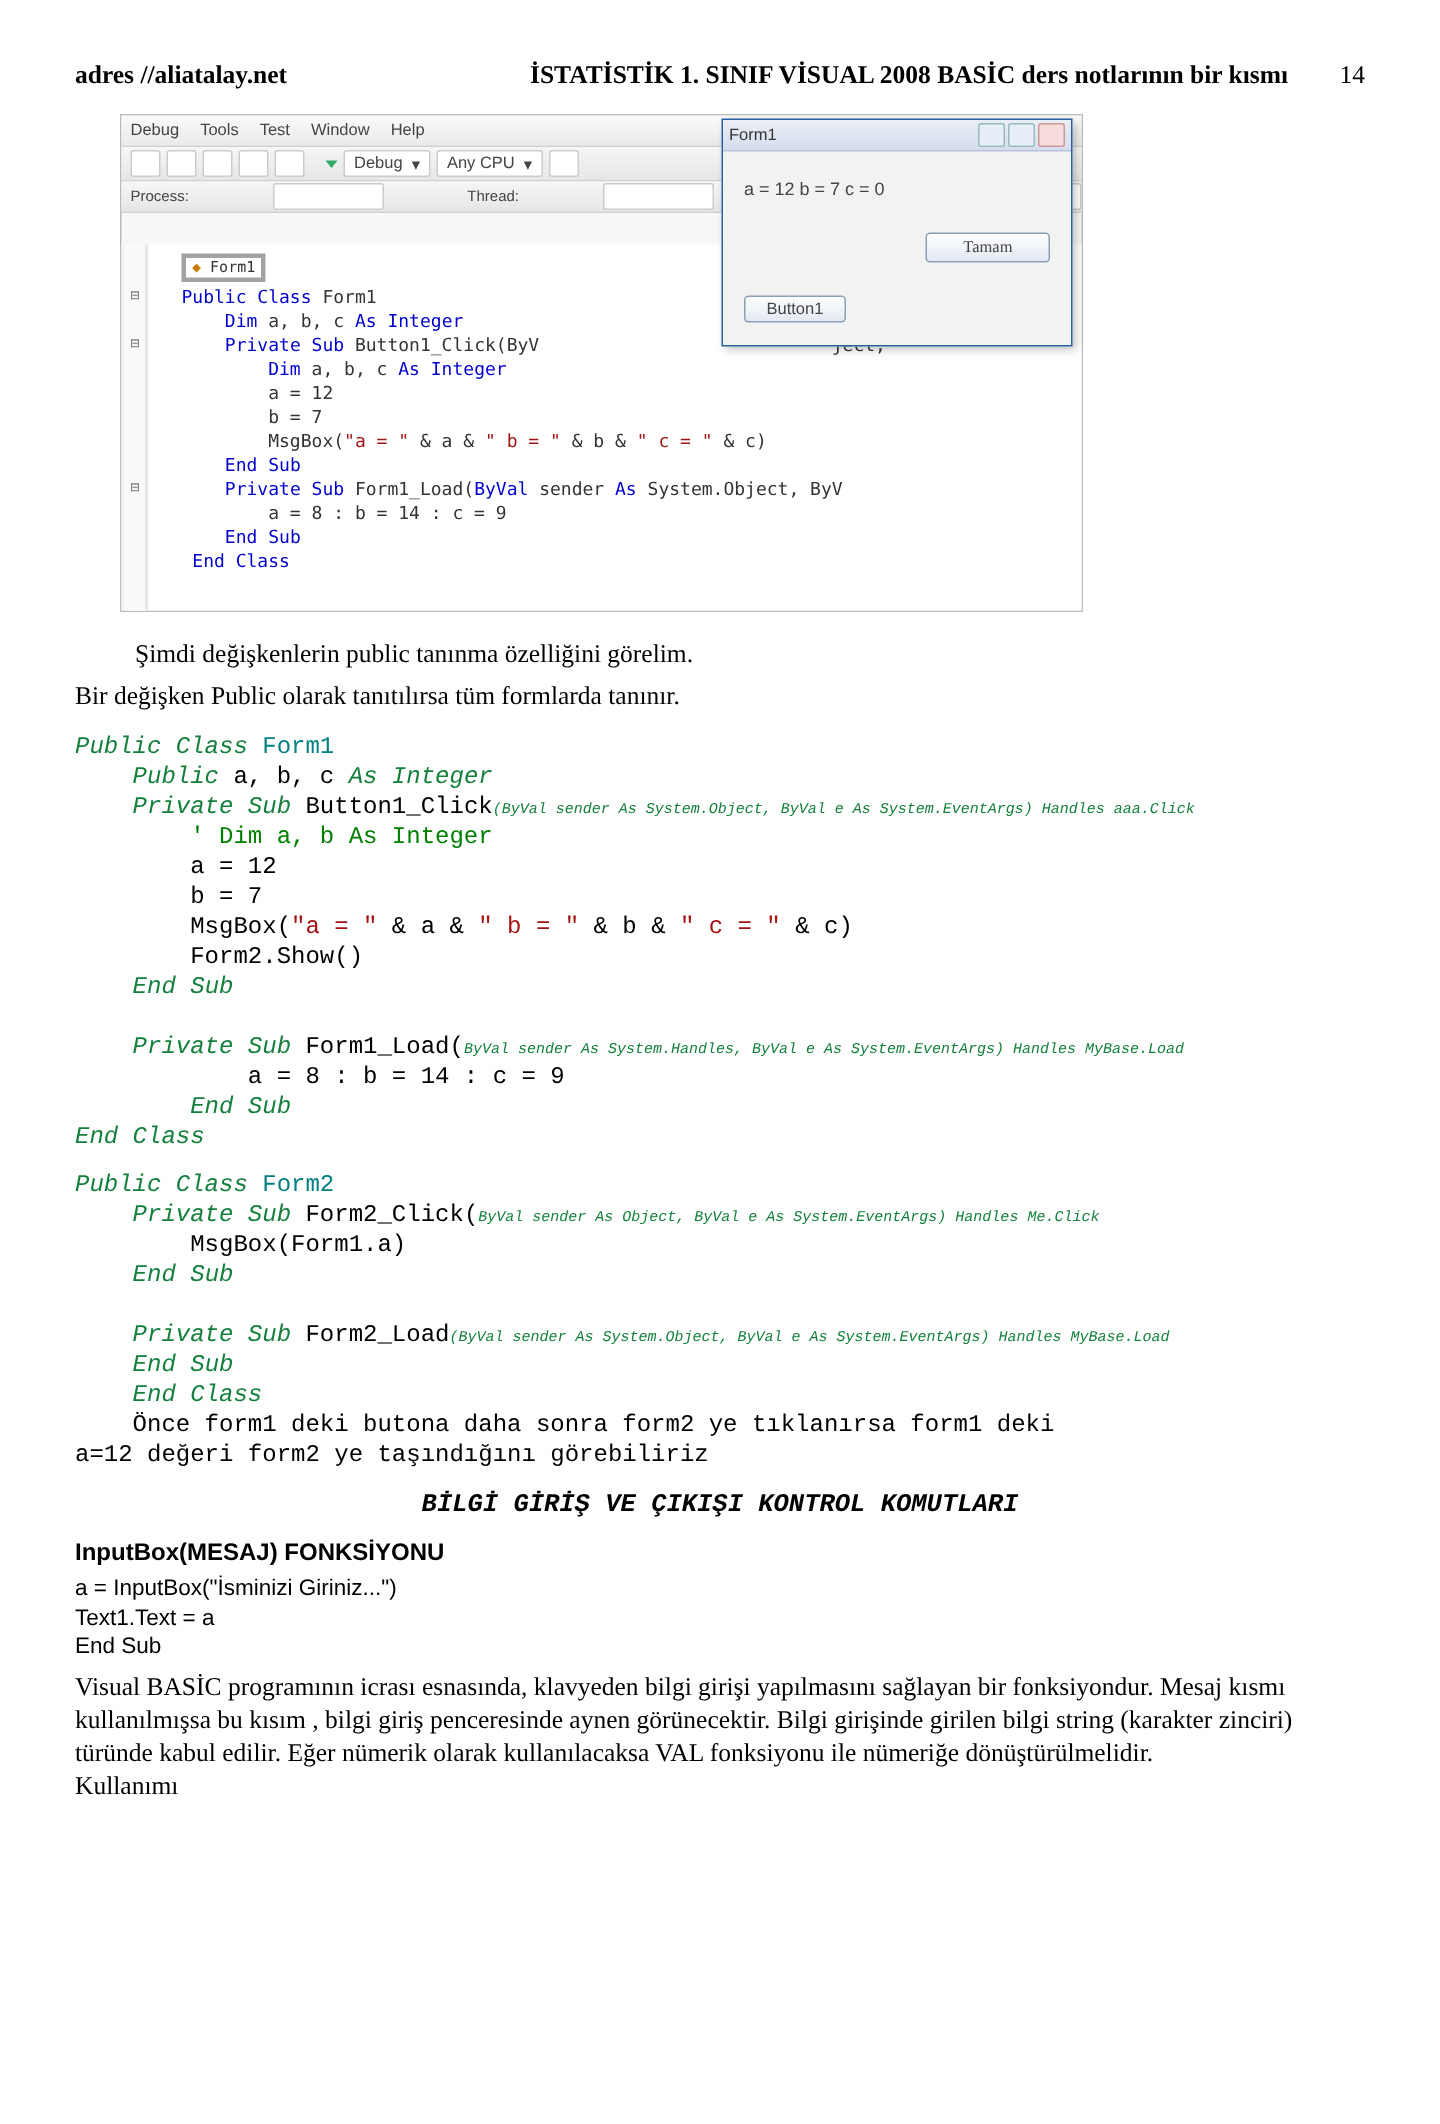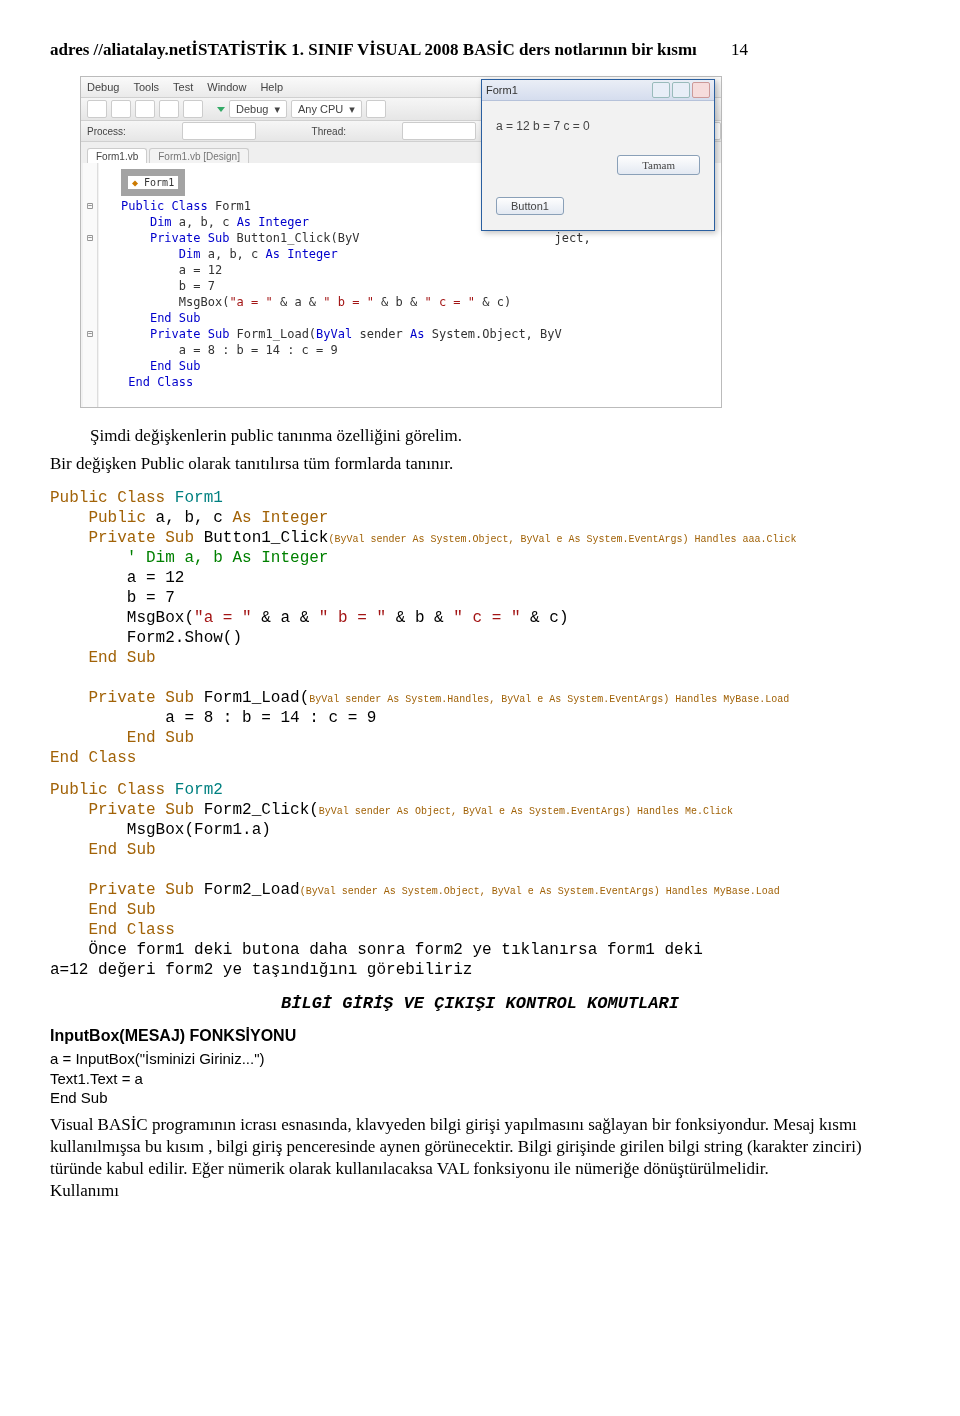--- a/index.html
+++ b/index.html
@@ -8,20 +8,21 @@
     background: #fff;
     font-family: "Times New Roman", serif;
     width: 960px;
     color: #000;
   }
   .page {
     padding: 40px 50px;
   }
   .header-line {
     display: flex;
+    justify-content: space-between;
     align-items: baseline;
     font-size: 17px;
     margin-bottom: 16px;
   }
   .header-left {
     font-weight: bold;
   }
   .header-right {
     font-size: 17px;
   }
@@ -135,21 +136,21 @@
     font-size: 17px;
     margin: 0 0 14px 0;
   }
   .code-block {
     font-family: "Courier New", monospace;
     font-size: 16px;
     line-height: 1.25;
     white-space: pre;
     margin: 0 0 12px 0;
   }
-  .cb-blue { color: #a16207; }
+  .cb-blue { color: #15803d; font-style: italic; }
   .cb-teal { color: #008080; }
   .cb-small { font-size: 10px; }
   .cb-green { color: #008000; }
   .cb-red { color: #a31515; }
   .heading-center {
     text-align: center;
     font-weight: bold;
     font-style: italic;
     font-size: 17px;
     margin: 14px 0;
@@ -211,27 +212,23 @@
       <span class="tb-btn"></span>
     </div>
     <div class="ss-toolbar2">
       <span>Process:</span>
       <span class="tb-drop" style="width:60px"></span>
       <span>Thread:</span>
       <span class="tb-drop" style="width:60px"></span>
       <span>Stack Frame:</span>
       <span class="tb-drop" style="width:60px"></span>
     </div>
-    <div class="ss-tabbar">
-      <span class="ss-tab">Form1.vb</span>
-      <span class="ss-tab inactive">Form1.vb [Design]</span>
-    </div>
     <div class="ss-code">
       <div style="position:absolute;left:-16px;top:0;bottom:0;width:14px;background:#fafafa;border-right:1px solid #ddd;"></div>
-      <div style="border:7px solid #a3a3a3;background:#fff;padding:1px 4px;display:inline-block;font-size:10px;margin-bottom:2px;"><span style="color:#cc7a00">◆</span> <span>Form1</span></div>
+      <div style="border:3px solid #a3a3a3;background:#fff;padding:1px 4px;display:inline-block;font-size:10px;margin-bottom:2px;"><span style="color:#cc7a00">◆</span> <span>Form1</span></div>
       <div class="l"><span class="m">⊟</span><span class="kw">Public Class</span> Form1</div>
       <div class="l">    <span class="kw">Dim</span> a, b, c <span class="kw">As Integer</span></div>
       <div class="l"><span class="m">⊟</span>    <span class="kw">Private Sub</span> Button1_Click(ByV                           ject,</div>
       <div class="l">        <span class="kw">Dim</span> a, b, c <span class="kw">As Integer</span></div>
       <div class="l">        a = 12</div>
       <div class="l">        b = 7</div>
       <div class="l">        MsgBox(<span class="st">"a = "</span> &amp; a &amp; <span class="st">" b = "</span> &amp; b &amp; <span class="st">" c = "</span> &amp; c)</div>
       <div class="l">    <span class="kw">End Sub</span></div>
       <div class="l"><span class="m">⊟</span>    <span class="kw">Private Sub</span> Form1_Load(<span class="kw">ByVal</span> sender <span class="kw">As</span> System.Object, ByV</div>
       <div class="l">        a = 8 : b = 14 : c = 9</div>

